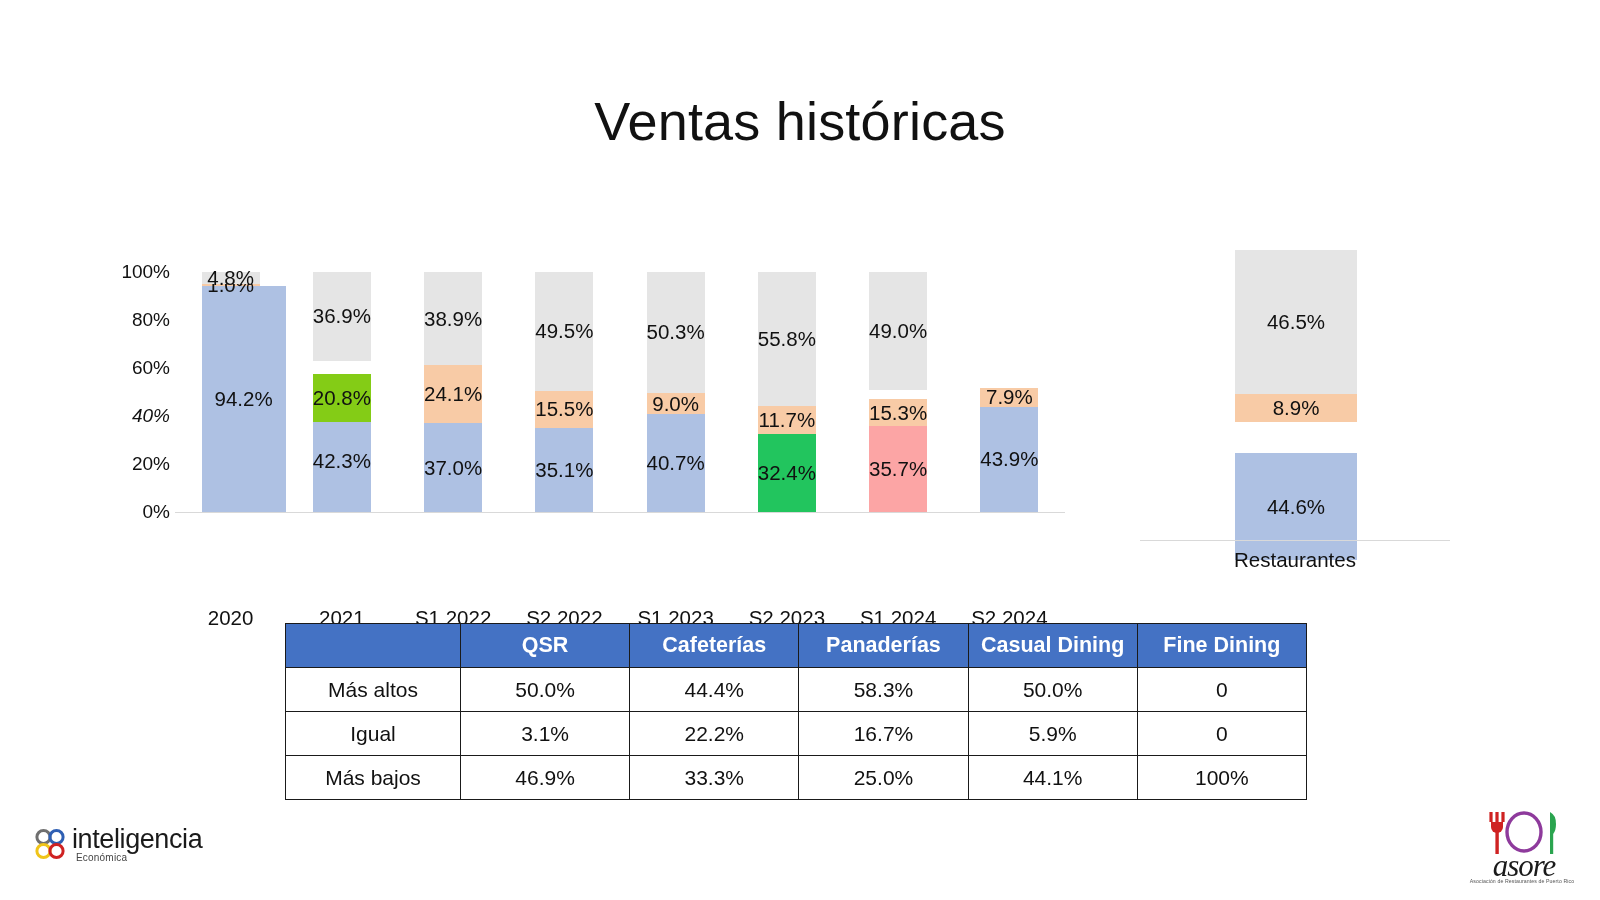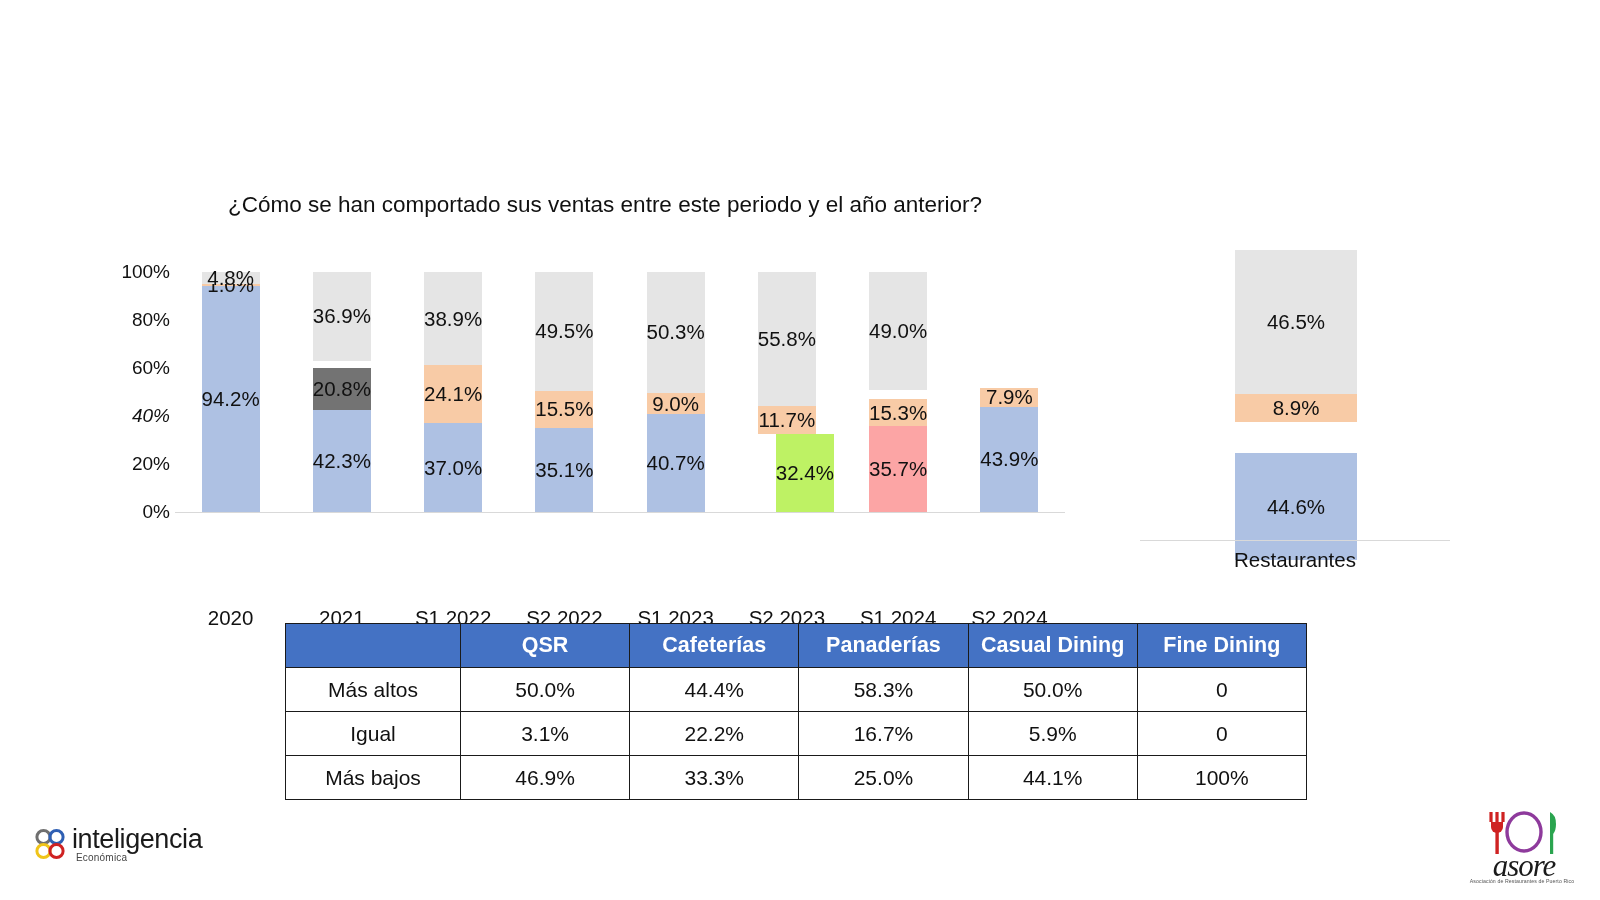--- a/index.html
+++ b/index.html
@@ -124,57 +124,57 @@
   #logo-asore .tag{
     position:absolute;left:0;top:72px;width:112px;text-align:center;
     font-size:5.2px;color:#555;letter-spacing:0.1px;white-space:nowrap;
   }
 </style>
 </head>
 <body>
 
 <div class="slide">
 
+  <div id="slide-title">Ventas históricas</div>
 
   <div id="left-chart">
 
-    <div id="chart-subtitle">¿Cómo se han comportado sus ventas entre este periodo y el año anterior?</div>
 
     <div id="y-axis">
         <div class="tick" style="top: 0px;">100%</div>
         <div class="tick" style="top: 48px;">80%</div>
         <div class="tick" style="top: 96px;">60%</div>
         <div class="tick" style="top: 144px; font-style: italic;">40%</div>
         <div class="tick" style="top: 192px;">20%</div>
         <div class="tick" style="top: 240px;">0%</div>
       </div>
 
     <div class="baseline"></div>
 
     <div class="plot" id="plot-area">
         <div class="bar-slot" style="left: 0px; width: 111.25px;">
           <div class="bar-col" style="left: 26.625px; width: 58px; height: 240px;">
-            <div class="seg bajas" style="bottom: 0px; height: 226.08px; background: rgb(174, 193, 227);">
+            <div class="seg bajas" style="bottom: 0px; height: 226.08px; background: rgb(174, 193, 227); padding-left: 26px;">
               <div class="seg-label" style="top: 50%;">94.2%</div>
             </div>
             <div class="seg igual" style="bottom: 226.08px; height: 2.4px; background: rgb(248, 203, 166);">
               <div class="seg-label" style="top: 50%;">1.0%</div>
             </div>
             <div class="seg altas" style="bottom: 228.48px; height: 11.52px; background: rgb(229, 229, 229);">
               <div class="seg-label" style="top: 50%;">4.8%</div>
             </div>
           </div>
           <div class="cat-label">2020</div>
         </div>
         <div class="bar-slot" style="left: 111.25px; width: 111.25px;">
           <div class="bar-col" style="left: 26.625px; width: 58px; height: 240px;">
             <div class="seg bajas" style="bottom: 0px; height: 101.52px; background: rgb(174, 193, 227);">
               <div class="seg-label" style="top: 50%;">42.3%</div>
             </div>
-            <div class="seg igual" style="bottom: 102px; height: 42px; background: #737373;">
+            <div class="seg igual" style="bottom: 90px; height: 48px; background: #84cc16;">
               <div class="seg-label" style="top: 50%;">20.8%</div>
             </div>
             <div class="seg altas" style="bottom: 151.44px; height: 88.56px; background: rgb(229, 229, 229);">
               <div class="seg-label" style="top: 50%;">36.9%</div>
             </div>
           </div>
           <div class="cat-label">2021</div>
         </div>
         <div class="bar-slot" style="left: 222.5px; width: 111.25px;">
           <div class="bar-col" style="left: 26.625px; width: 58px; height: 240px;">
@@ -213,21 +213,21 @@
               <div class="seg-label" style="top: 50%;">9.0%</div>
             </div>
             <div class="seg altas" style="bottom: 119.28px; height: 120.72px; background: rgb(229, 229, 229);">
               <div class="seg-label" style="top: 50%;">50.3%</div>
             </div>
           </div>
           <div class="cat-label">S1 2023</div>
         </div>
         <div class="bar-slot" style="left: 556.25px; width: 111.25px;">
           <div class="bar-col" style="left: 26.625px; width: 58px; height: 240px;">
-            <div class="seg bajas" style="bottom: 0px; height: 77.76px; background: #bef264; margin-left: 18px;">
+            <div class="seg bajas" style="bottom: 0px; height: 77.76px; background: #22c55e;">
               <div class="seg-label" style="top: 50%;">32.4%</div>
             </div>
             <div class="seg igual" style="bottom: 77.76px; height: 28.08px; background: rgb(248, 203, 166);">
               <div class="seg-label" style="top: 50%;">11.7%</div>
             </div>
             <div class="seg altas" style="bottom: 105.84px; height: 133.92px; background: rgb(229, 229, 229);">
               <div class="seg-label" style="top: 50%;">55.8%</div>
             </div>
           </div>
           <div class="cat-label">S2 2023</div>

